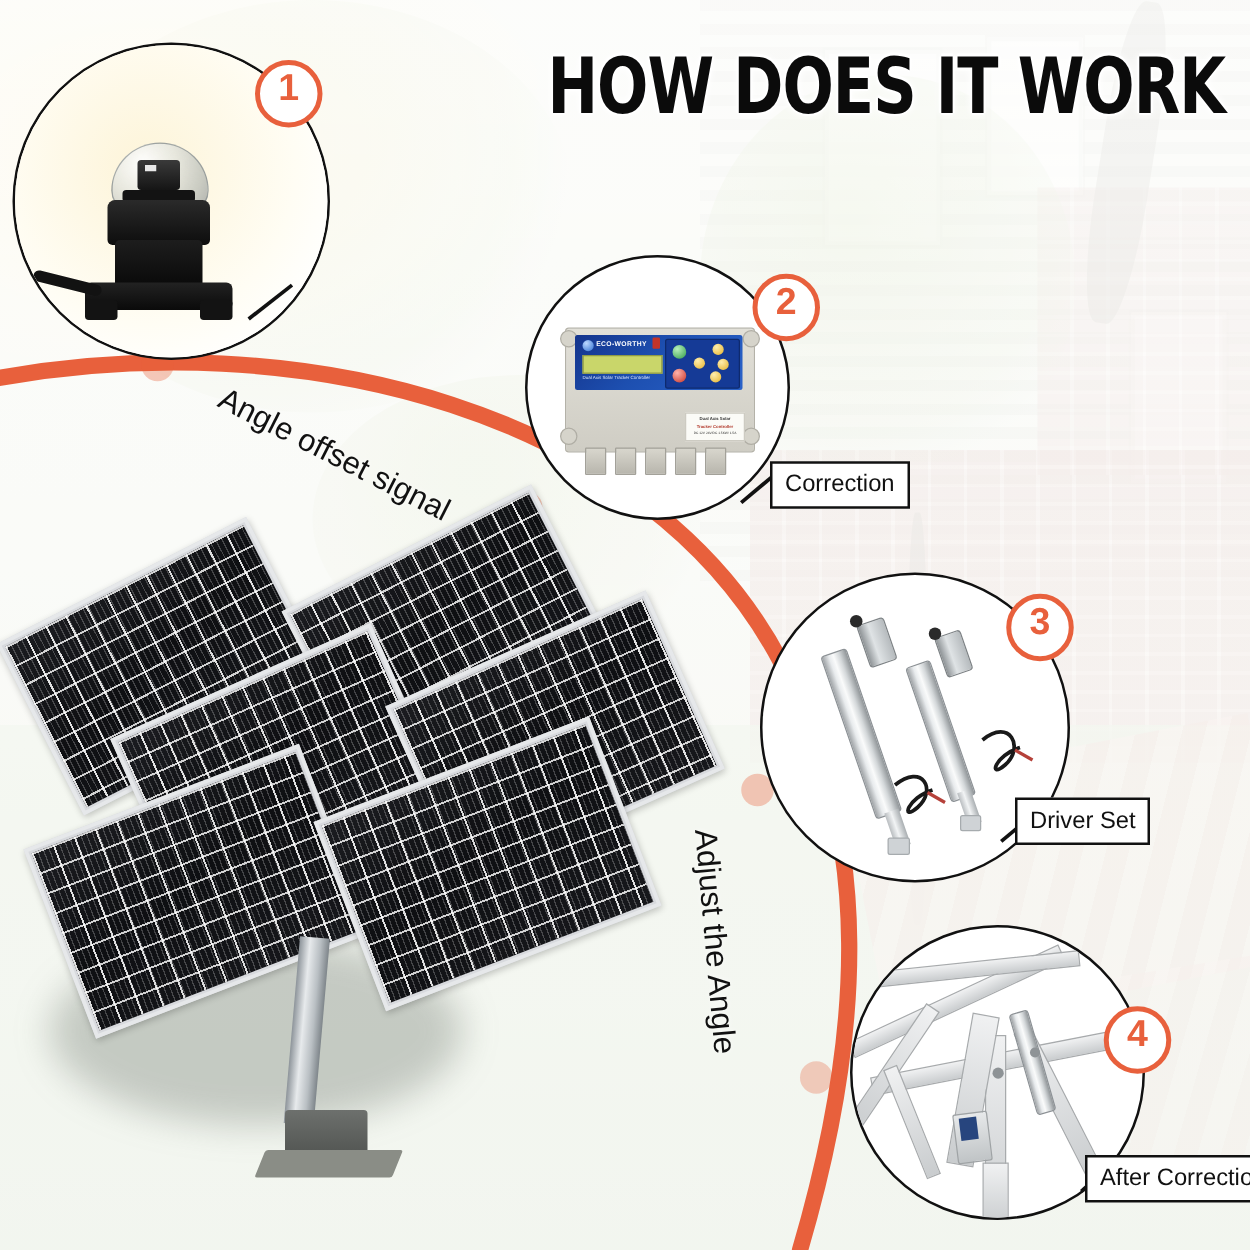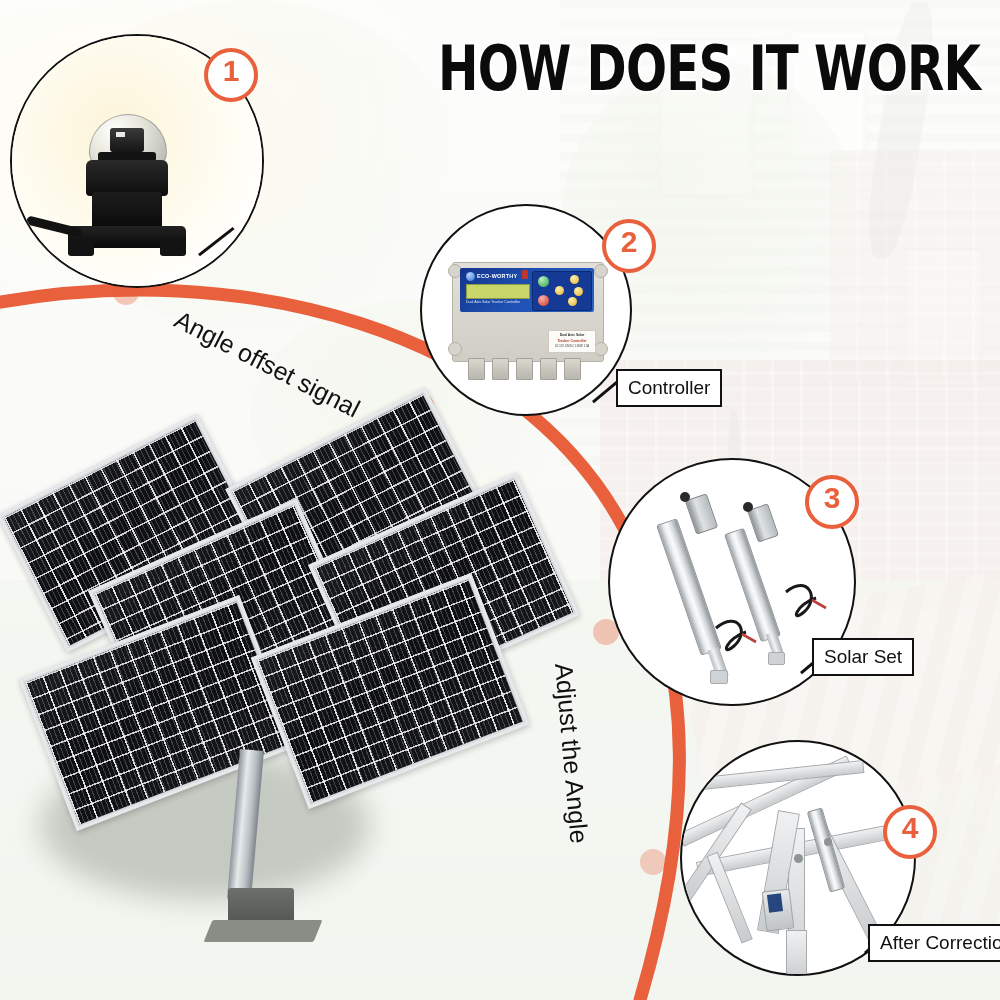--- a/index.html
+++ b/index.html
@@ -217,21 +217,21 @@
 
       <div class="gland" style="left:46px;top:152px;width:15px;height:20px;"></div>
       <div class="gland" style="left:70px;top:152px;width:15px;height:20px;"></div>
       <div class="gland" style="left:94px;top:152px;width:15px;height:20px;"></div>
       <div class="gland" style="left:118px;top:152px;width:15px;height:20px;"></div>
       <div class="gland" style="left:142px;top:152px;width:15px;height:20px;"></div>
     </div>
   </div>
   <div class="badge" style="left:602px;top:219px;">2</div>
   <div class="leader" style="left:592px;top:401px;width:34px;transform:rotate(-40deg);"></div>
-  <div class="lbl" style="left:616px;top:369px;">Controller</div>
+  <div class="lbl" style="left:616px;top:369px;">Correction</div>
 
   <div class="bubble" style="left:608px;top:458px;width:244px;height:244px;">
     <div style="position:absolute;inset:0;">
 
       <div style="position:absolute;left:46px;top:28px;width:130px;height:186px;">
         <div class="act-tube" style="left:22px;top:30px;width:20px;height:136px;transform:rotate(-19deg);transform-origin:50% 50%;"></div>
         <div class="act-cap" style="left:34px;top:8px;width:21px;height:34px;transform:rotate(-19deg);"></div>
         <div class="act-eye" style="left:24px;top:4px;width:10px;height:10px;"></div>
         <div class="act-rod" style="left:56px;top:160px;width:12px;height:30px;transform:rotate(-19deg);"></div>
         <div style="position:absolute;left:54px;top:182px;width:16px;height:12px;border-radius:2px;background:#cfd3d6;border:1px solid #a6abae;"></div>
@@ -248,21 +248,21 @@
       <svg style="position:absolute;left:0;top:0;width:244px;height:244px;">
         <path d="M106 168 C 128 150 140 172 124 186 C 110 198 116 178 136 172" fill="none" stroke="#191919" stroke-width="3"></path>
         <path d="M176 132 C 198 114 210 138 194 152 C 180 164 186 144 206 138" fill="none" stroke="#191919" stroke-width="3"></path>
         <path d="M132 174 L 146 182" stroke="#b5413a" stroke-width="2.6" fill="none"></path>
         <path d="M202 140 L 216 148" stroke="#b5413a" stroke-width="2.6" fill="none"></path>
       </svg>
     </div>
   </div>
   <div class="badge" style="left:805px;top:475px;">3</div>
   <div class="leader" style="left:800px;top:672px;width:40px;transform:rotate(-40deg);"></div>
-  <div class="lbl" style="left:812px;top:638px;">Solar Set</div>
+  <div class="lbl" style="left:812px;top:638px;">Driver Set</div>
 
   <div class="bubble" style="left:680px;top:740px;width:232px;height:232px;">
     <div style="position:absolute;inset:0;">
 
       <div class="bar" style="left:-4px;top:92px;width:184px;height:12px;transform:rotate(-25deg);transform-origin:0 0;"></div>
       <div class="bar" style="left:10px;top:36px;width:170px;height:11px;transform:rotate(-6deg);transform-origin:0 0;"></div>
 
       <div class="bar" style="left:14px;top:120px;width:214px;height:13px;transform:rotate(-11deg);transform-origin:0 0;"></div>
 
       <div class="bar" style="left:106px;top:86px;width:15px;height:150px;"></div>

